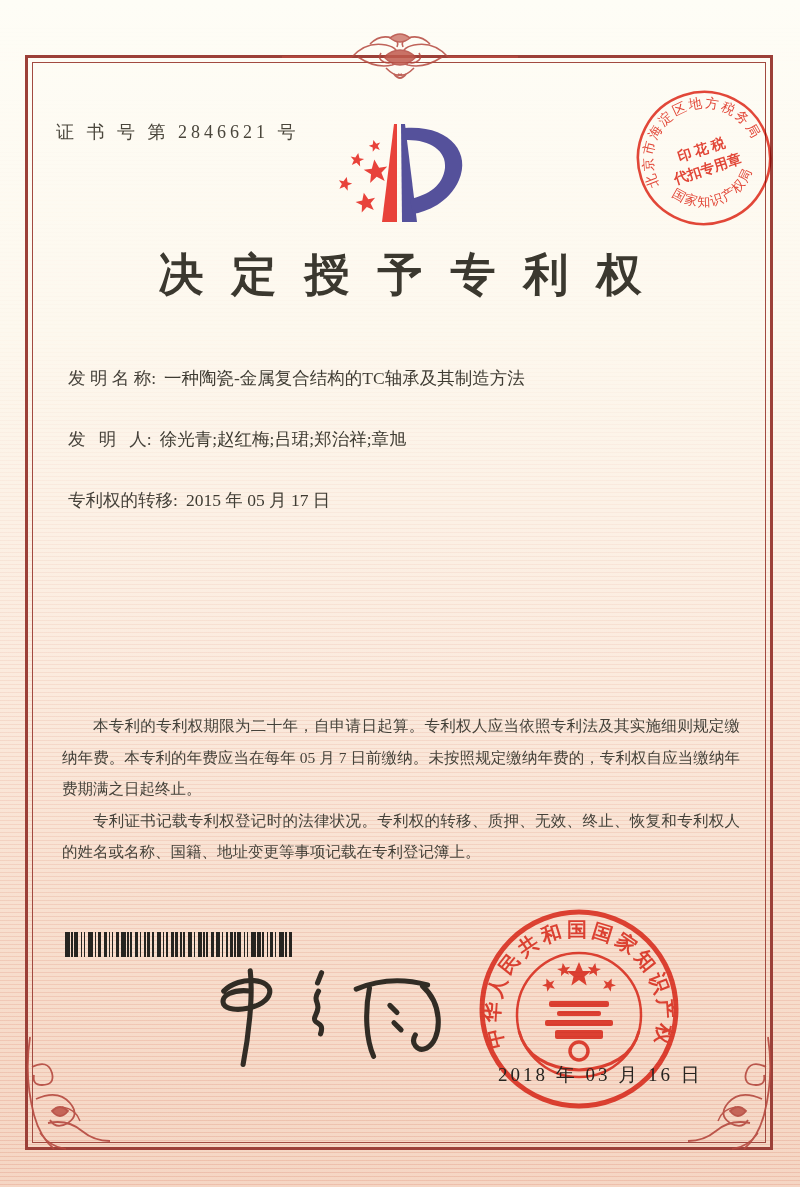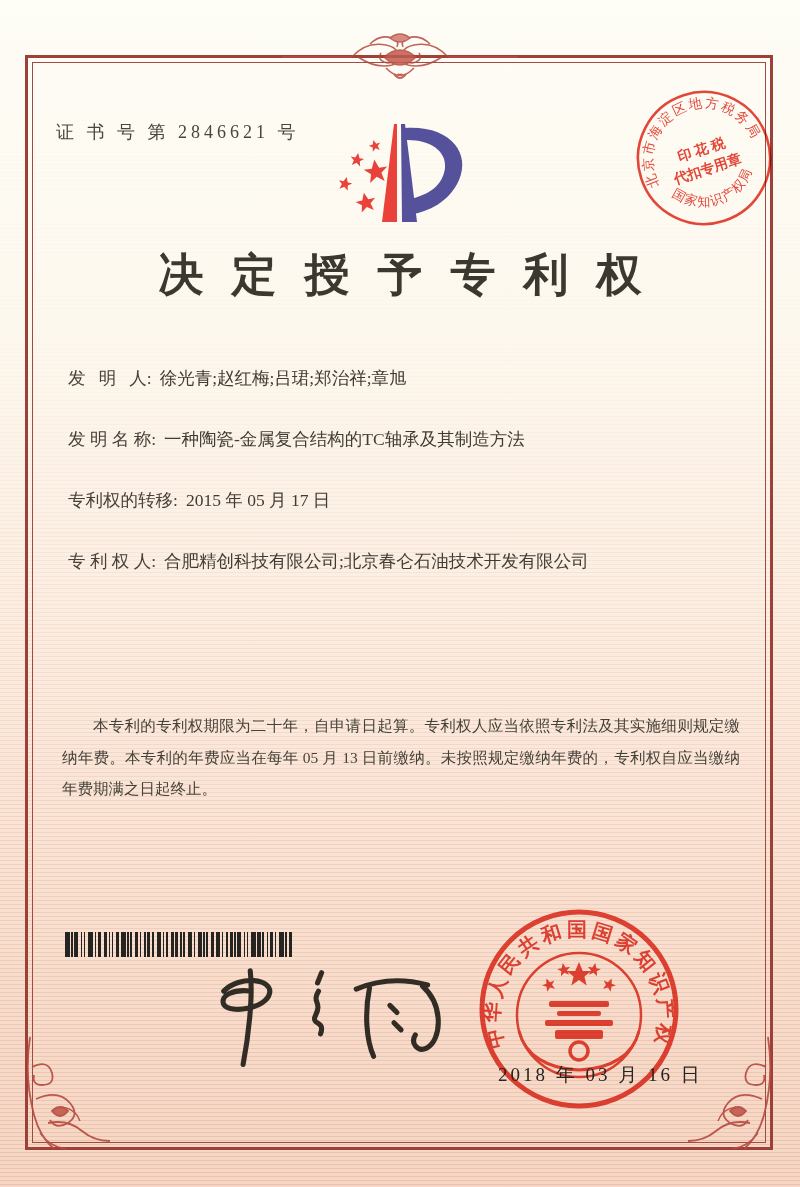--- a/index.html
+++ b/index.html
@@ -127,28 +127,28 @@
         <textPath href="#taxBot" startOffset="6%">国家知识产权局</textPath>
       </text>
       <text x="76" y="72" text-anchor="middle" font-size="14" font-weight="bold" opacity="0.95">印 花 税</text>
       <text x="76" y="92" text-anchor="middle" font-size="14" font-weight="bold" opacity="0.95">代扣专用章</text>
     </g>
   </svg>
 
   <div class="main-title">决定授予专利权</div>
 
   <div class="fields">
+    <div class="field-row"><span class="field-label">发 明 名 称:</span><span class="field-value">一种陶瓷-金属复合结构的TC轴承及其制造方法</span></div>
     <div class="field-row"><span class="field-label">发   明   人:</span><span class="field-value">徐光青;赵红梅;吕珺;郑治祥;章旭</span></div>
-    <div class="field-row"><span class="field-label">发 明 名 称:</span><span class="field-value">一种陶瓷-金属复合结构的TC轴承及其制造方法</span></div>
     <div class="field-row"><span class="field-label">专利权的转移:</span><span class="field-value">2015 年 05 月 17 日</span></div>
-    <div class="field-row"><span class="field-label">专 利 权 人:</span><span class="field-value">合肥精创科技有限公司;北京春仑石油技术开发有限公司</span></div>
   </div>
 
   <div class="body-text">
-    <p>本专利的专利权期限为二十年，自申请日起算。专利权人应当依照专利法及其实施细则规定缴纳年费。本专利的年费应当在每年 05 月 13 日前缴纳。未按照规定缴纳年费的，专利权自应当缴纳年费期满之日起终止。</p>
+    <p>本专利的专利权期限为二十年，自申请日起算。专利权人应当依照专利法及其实施细则规定缴纳年费。本专利的年费应当在每年 05 月 7 日前缴纳。未按照规定缴纳年费的，专利权自应当缴纳年费期满之日起终止。</p>
+    <p>专利证书记载专利权登记时的法律状况。专利权的转移、质押、无效、终止、恢复和专利权人的姓名或名称、国籍、地址变更等事项记载在专利登记簿上。</p>
   </div>
 
   <div class="barcode" id="barcode"><span class="bar" style="width:4.800000000000001px"></span><span style="width:1.5px"></span><span class="bar" style="width:1.6px"></span><span style="width:1.5px"></span><span class="bar" style="width:3.2px"></span><span style="width:3px"></span><span class="bar" style="width:1.6px"></span><span style="width:1.5px"></span><span class="bar" style="width:1.6px"></span><span style="width:3px"></span><span class="bar" style="width:4.800000000000001px"></span><span style="width:1.5px"></span><span class="bar" style="width:1.6px"></span><span style="width:1.5px"></span><span class="bar" style="width:3.2px"></span><span style="width:3px"></span><span class="bar" style="width:3.2px"></span><span style="width:1.5px"></span><span class="bar" style="width:1.6px"></span><span style="width:1.5px"></span><span class="bar" style="width:1.6px"></span><span style="width:3px"></span><span class="bar" style="width:3.2px"></span><span style="width:1.5px"></span><span class="bar" style="width:4.800000000000001px"></span><span style="width:1.5px"></span><span class="bar" style="width:1.6px"></span><span style="width:1.5px"></span><span class="bar" style="width:1.6px"></span><span style="width:3px"></span><span class="bar" style="width:3.2px"></span><span style="width:1.5px"></span><span class="bar" style="width:1.6px"></span><span style="width:3px"></span><span class="bar" style="width:1.6px"></span><span style="width:1.5px"></span><span class="bar" style="width:3.2px"></span><span style="width:1.5px"></span><span class="bar" style="width:1.6px"></span><span style="width:3px"></span><span class="bar" style="width:4.800000000000001px"></span><span style="width:1.5px"></span><span class="bar" style="width:1.6px"></span><span style="width:1.5px"></span><span class="bar" style="width:1.6px"></span><span style="width:3px"></span><span class="bar" style="width:3.2px"></span><span style="width:1.5px"></span><span class="bar" style="width:3.2px"></span><span style="width:1.5px"></span><span class="bar" style="width:1.6px"></span><span style="width:1.5px"></span><span class="bar" style="width:1.6px"></span><span style="width:3px"></span><span class="bar" style="width:4.800000000000001px"></span><span style="width:1.5px"></span><span class="bar" style="width:1.6px"></span><span style="width:3px"></span><span class="bar" style="width:3.2px"></span><span style="width:1.5px"></span><span class="bar" style="width:1.6px"></span><span style="width:1.5px"></span><span class="bar" style="width:1.6px"></span><span style="width:3px"></span><span class="bar" style="width:3.2px"></span><span style="width:1.5px"></span><span class="bar" style="width:4.800000000000001px"></span><span style="width:1.5px"></span><span class="bar" style="width:1.6px"></span><span style="width:3px"></span><span class="bar" style="width:1.6px"></span><span style="width:1.5px"></span><span class="bar" style="width:3.2px"></span><span style="width:1.5px"></span><span class="bar" style="width:1.6px"></span><span style="width:1.5px"></span><span class="bar" style="width:3.2px"></span><span style="width:3px"></span><span class="bar" style="width:1.6px"></span><span style="width:1.5px"></span><span class="bar" style="width:1.6px"></span><span style="width:3px"></span><span class="bar" style="width:4.800000000000001px"></span><span style="width:1.5px"></span><span class="bar" style="width:3.2px"></span><span style="width:1.5px"></span><span class="bar" style="width:1.6px"></span><span style="width:3px"></span><span class="bar" style="width:1.6px"></span><span style="width:1.5px"></span><span class="bar" style="width:3.2px"></span><span style="width:1.5px"></span><span class="bar" style="width:1.6px"></span><span style="width:3px"></span><span class="bar" style="width:4.800000000000001px"></span><span style="width:1.5px"></span><span class="bar" style="width:1.6px"></span><span style="width:1.5px"></span><span class="bar" style="width:3.2px"></span><span style="width:1.5px"></span></div>
 
 
   <svg class="signature" width="265" height="115" viewBox="0 0 260 110">
     <g fill="none" stroke="#17150f" stroke-width="5" stroke-linecap="round" stroke-linejoin="round" opacity="0.88">
       <path d="M64,14 C67,40 62,80 57,106"></path>
       <path d="M38,34 C54,18 86,22 83,36 C80,51 44,57 38,47 C34,38 48,32 64,34"></path>
       <path d="M134,16 L130,26"></path>

